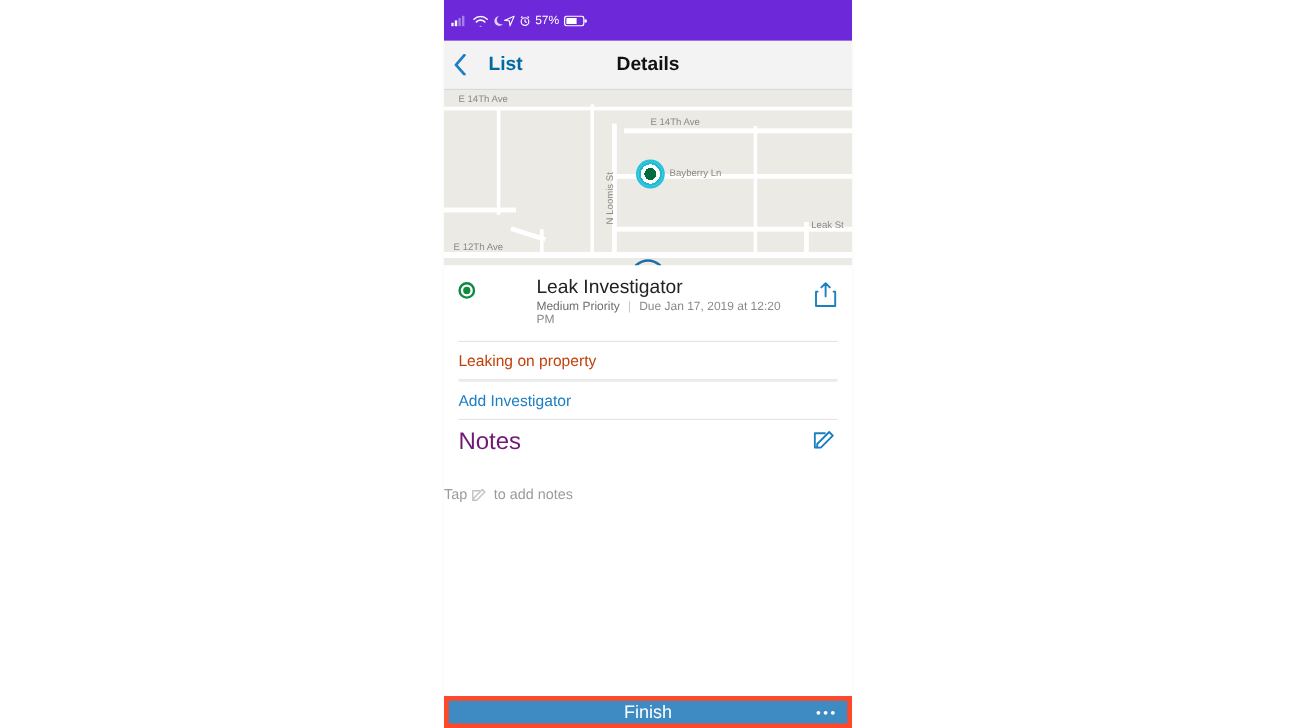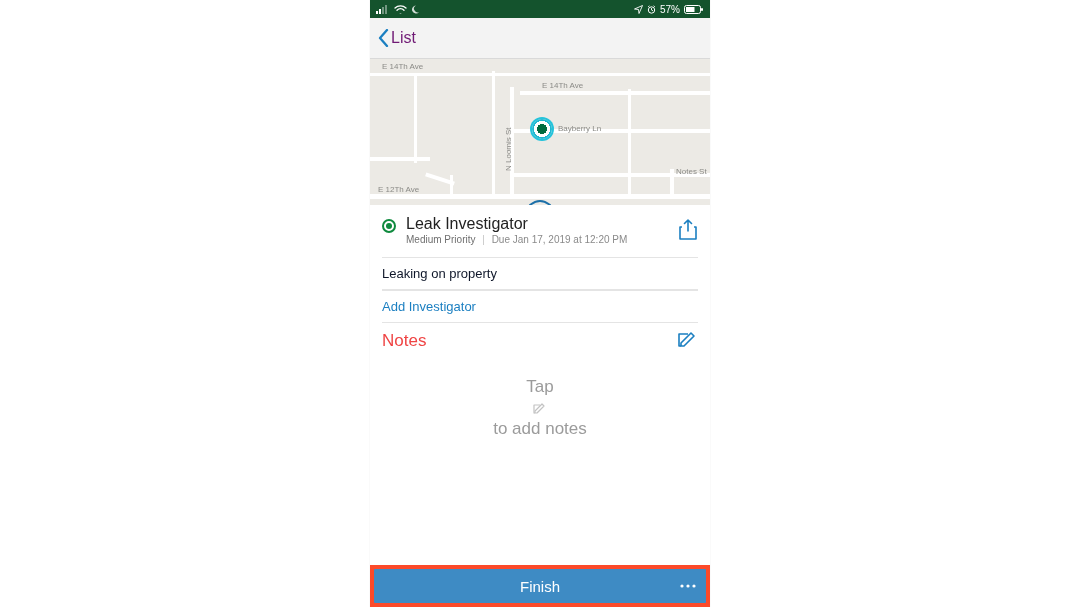--- a/index.html
+++ b/index.html
@@ -16,49 +16,50 @@
     position: absolute;
     left: 370px;
     top: 0;
     width: 340px;
     height: 607px;
     background: #ffffff;
     box-shadow: 0 0 0 1px rgba(0,0,0,0.02);
   }
   
   .status-bar {
-    height: 18px;
-    background: #14532d;
+    height: 34px;
+    background: #6d28d9;
     color: #fff;
     display: flex;
     align-items: center;
-    justify-content: space-between;
+    justify-content: flex-start;
     padding: 0 6px;
     font-size: 10px;
     font-weight: 500;
   }
   .status-left, .status-right { display:flex; align-items:center; gap:4px; }
   .status-left svg, .status-right svg { display:block; }
   
   .nav-bar {
     height: 40px;
     background: #f3f3f3;
     border-bottom: 1px solid #d9d9d9;
     display: flex;
     align-items: center;
     position: relative;
   }
   .nav-back {
     display:flex;
     align-items:center;
-    gap:2px;
-    color:#701a75;
+    gap:18px;
+    color:#0369a1;
     font-size:16px;
     padding:0 8px;
     cursor:pointer;
+    font-weight:bold;
   }
   .nav-title {
     position:absolute;
     left:0; right:0;
     text-align:center;
     font-size:16px;
     font-weight:600;
     color:#111;
     pointer-events:none;
   }
@@ -119,79 +120,78 @@
   }
   .status-dot::after{
     content:"";
     position:absolute;
     left:50%; top:50%;
     width:6px; height:6px;
     background:#0f8a3e;
     border-radius:50%;
     transform:translate(-50%,-50%);
   }
-  .task-info { flex:1 1 auto; min-width:0; }
+  .task-info { flex:1 1 auto; min-width:0;margin-left:41px; }
   .task-title { font-size:16px; color:#222; margin-bottom:1px; }
   .task-addr  { font-size:11px; color:#6f6f6f; margin-bottom:4px; }
   .task-meta  { font-size:10px; color:#8a8a8a; }
   .task-meta .prio { font-weight:400; color:#6f6f6f; }
   .task-meta .sep { color:#c4c4c4; padding:0 4px; }
   .share-btn {
     flex:0 0 auto;
     color:#1b7fc1;
     padding-top:4px;
     cursor:pointer;
   }
 
   .row-divider {
     height:1px;
     background:#e4e4e4;
     margin:0 12px;
   }
   .list-row {
     padding:8px 12px;
     font-size:13px;
-    color:#0f172a;
+    color:#c2410c;
   }
   .list-row.link { color:#1b7fc1; cursor:pointer; }
 
   .notes-header {
     display:flex;
     align-items:center;
     justify-content:space-between;
     padding:6px 12px 0 12px;
   }
   .notes-header .label {
-    font-size:17px;
-    color:#ef4444;
+    font-size:20px;
+    color:#701a75;
   }
   .edit-btn { color:#1b7fc1; cursor:pointer; }
 
   .notes-placeholder {
     text-align:center;
     color:#9b9b9b;
-    font-size:17px;
+    font-size:12px;
     padding:24px 0 0 0;
     display:flex;
     justify-content:flex-start;
     align-items:center;
     gap:4px;
-    flex-direction:column;
   }
 
   
   .finish-wrap {
     position:absolute;
     left:0; right:0; bottom:0;
     padding:4px;
     background:#fc4a2a;
     box-sizing:border-box;
   }
   .finish-btn {
-    height:34px;
+    height:19px;
     background:#3e8bc4;
     color:#fff;
     font-size:15px;
     display:flex;
     align-items:center;
     justify-content:center;
     position:relative;
     border-radius:1px;
     cursor:pointer;
   }
@@ -250,20 +250,21 @@
     </div>
   </div>
 
   <div class="nav-bar">
     <div class="nav-back">
       <svg width="11" height="18" viewBox="0 0 11 18">
         <path d="M9 1 L2 9 L9 17" fill="none" stroke="#1b7fc1" stroke-width="2.3" stroke-linecap="round" stroke-linejoin="round"></path>
       </svg>
       <span>List</span>
     </div>
+    <div class="nav-title">Details</div>
   </div>
 
   <div class="map">
 
     <div class="road-h" style="top:14px; height:3px;"></div>
     <div class="road-h" style="top:32px; left:150px; width:190px;"></div>
     <div class="road-h" style="top:70px; left:140px; width:200px;"></div>
     <div class="road-h" style="top:114px; left:140px; width:200px;"></div>
     <div class="road-h" style="top:135px; height:5px;"></div>
     <div class="road-h" style="top:98px; left:0; width:60px;"></div>
@@ -273,21 +274,21 @@
     <div class="road-v" style="left:122px; top:12px; height:128px; width:3px;"></div>
     <div class="road-v" style="left:140px; top:28px; height:112px;"></div>
     <div class="road-v" style="left:258px; top:30px; height:110px; width:3px;"></div>
     <div class="road-v" style="left:300px; top:110px; height:30px;"></div>
     <div class="road-v" style="left:80px;  top:116px; height:22px; width:3px;"></div>
 
     <span class="road-label" style="left:12px; top:3px;">E 14Th Ave</span>
     <span class="road-label" style="left:172px; top:22px;">E 14Th Ave</span>
     <span class="road-label" style="left:188px; top:65px;">Bayberry Ln</span>
     <span class="road-label" style="left:8px; top:126px;">E 12Th Ave</span>
-    <span class="road-label" style="left:306px; top:108px;">Notes St</span>
+    <span class="road-label" style="left:306px; top:108px;">Leak St</span>
     <span class="road-label vertical" style="left:134px; top:112px;">N Loomis St</span>
 
     <div class="map-pin" style="left:172px; top:70px;"></div>
 
     <div class="map-handle">
       <svg width="24" height="12" viewBox="0 0 24 12">
         <path d="M2 10 Q12 2 22 10" fill="none" stroke="#1b6fa8" stroke-width="2" stroke-linecap="round"></path>
       </svg>
     </div>
   </div>

